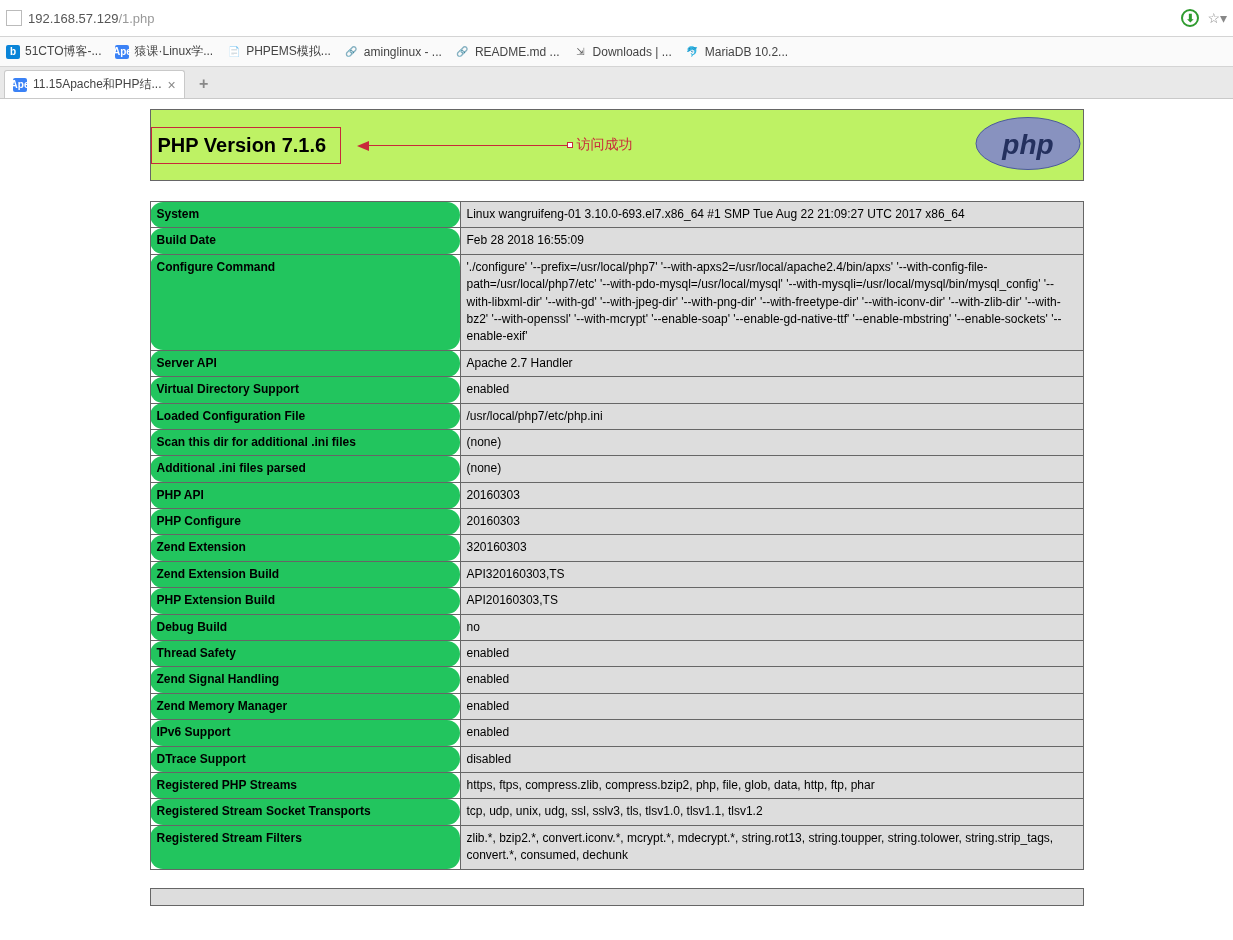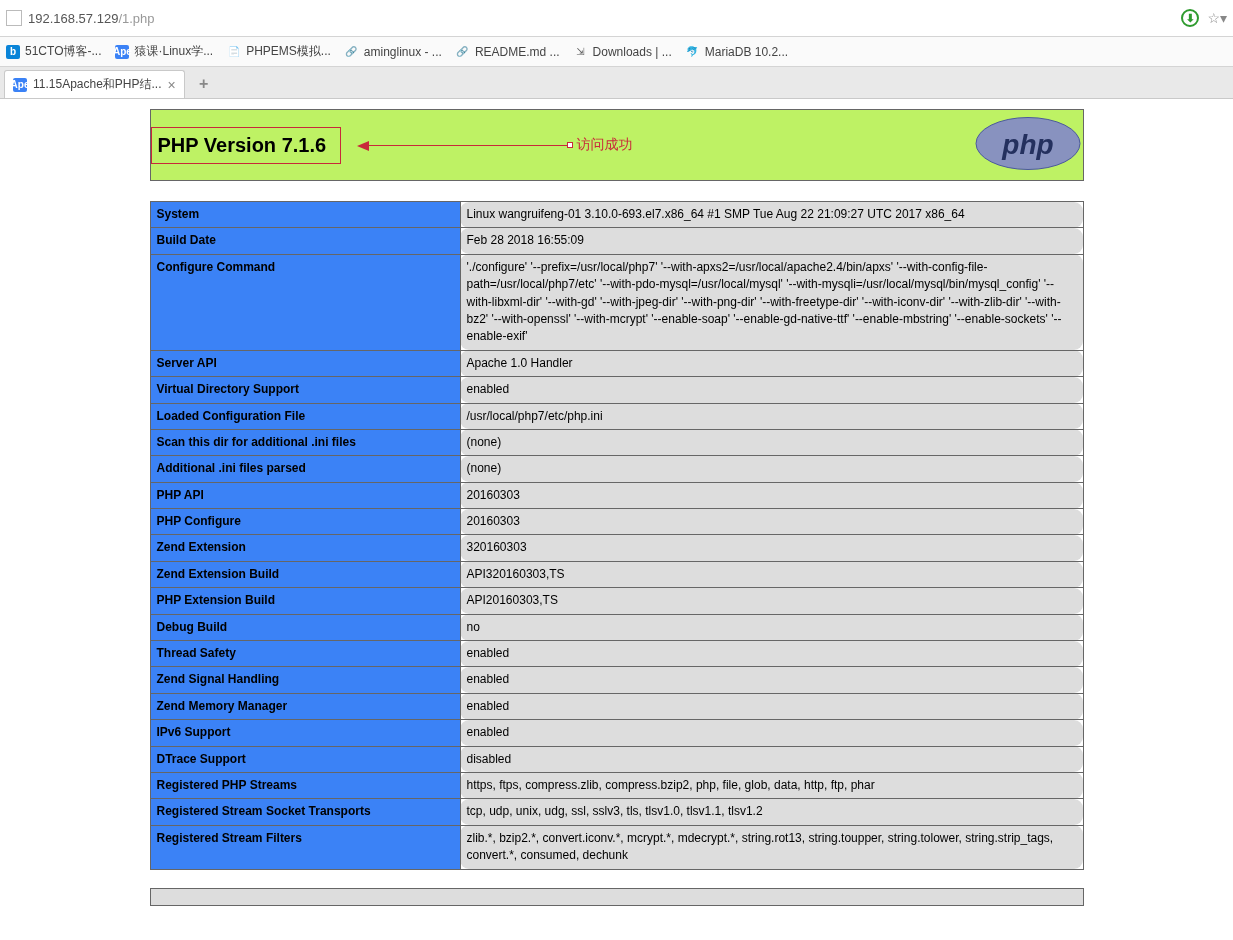--- a/index.html
+++ b/index.html
@@ -150,28 +150,28 @@
   }
   .phpinfo-table td {
     border: 1px solid #666;
     padding: 4px 6px;
     font-size: 12px;
     vertical-align: top;
     line-height: 1.45;
   }
   .phpinfo-table td.k {
     width: 310px;
-    background: #3b82f6;
+    background: #22c55e;
     font-weight: bold;
     color: #000;
+    border-radius: 13px;
   }
   .phpinfo-table td.v {
     background: #dddddd;
     color: #000;
-    border-radius: 9px;
   }
 
   
   .zend-box {
     border: 1px solid #666;
     background: #dddddd;
     padding: 8px 10px;
     display:flex; align-items:center;
     justify-content: space-between;
     gap: 10px;
@@ -264,21 +264,21 @@
           <tr>
             <td class="k">Build Date</td>
             <td class="v">Feb 28 2018 16:55:09</td>
           </tr>
           <tr>
             <td class="k">Configure Command</td>
             <td class="v">'./configure' '--prefix=/usr/local/php7' '--with-apxs2=/usr/local/apache2.4/bin/apxs' '--with-config-file-path=/usr/local/php7/etc' '--with-pdo-mysql=/usr/local/mysql' '--with-mysqli=/usr/local/mysql/bin/mysql_config' '--with-libxml-dir' '--with-gd' '--with-jpeg-dir' '--with-png-dir' '--with-freetype-dir' '--with-iconv-dir' '--with-zlib-dir' '--with-bz2' '--with-openssl' '--with-mcrypt' '--enable-soap' '--enable-gd-native-ttf' '--enable-mbstring' '--enable-sockets' '--enable-exif'</td>
           </tr>
           <tr>
             <td class="k">Server API</td>
-            <td class="v">Apache 1.0 Handler</td>
+            <td class="v">Apache 2.7 Handler</td>
           </tr>
           <tr>
             <td class="k">Virtual Directory Support</td>
             <td class="v">enabled</td>
           </tr>
           <tr>
             <td class="k">Loaded Configuration File</td>
             <td class="v">/usr/local/php7/etc/php.ini</td>
           </tr>
           <tr>

